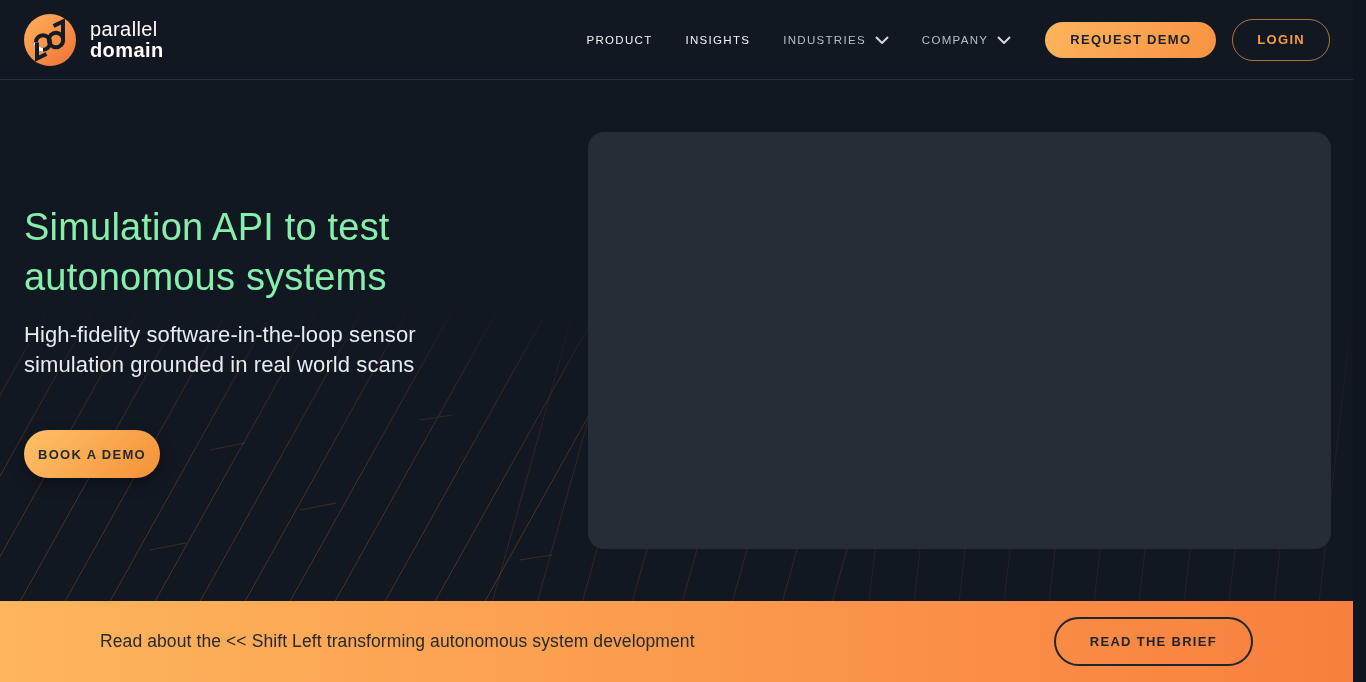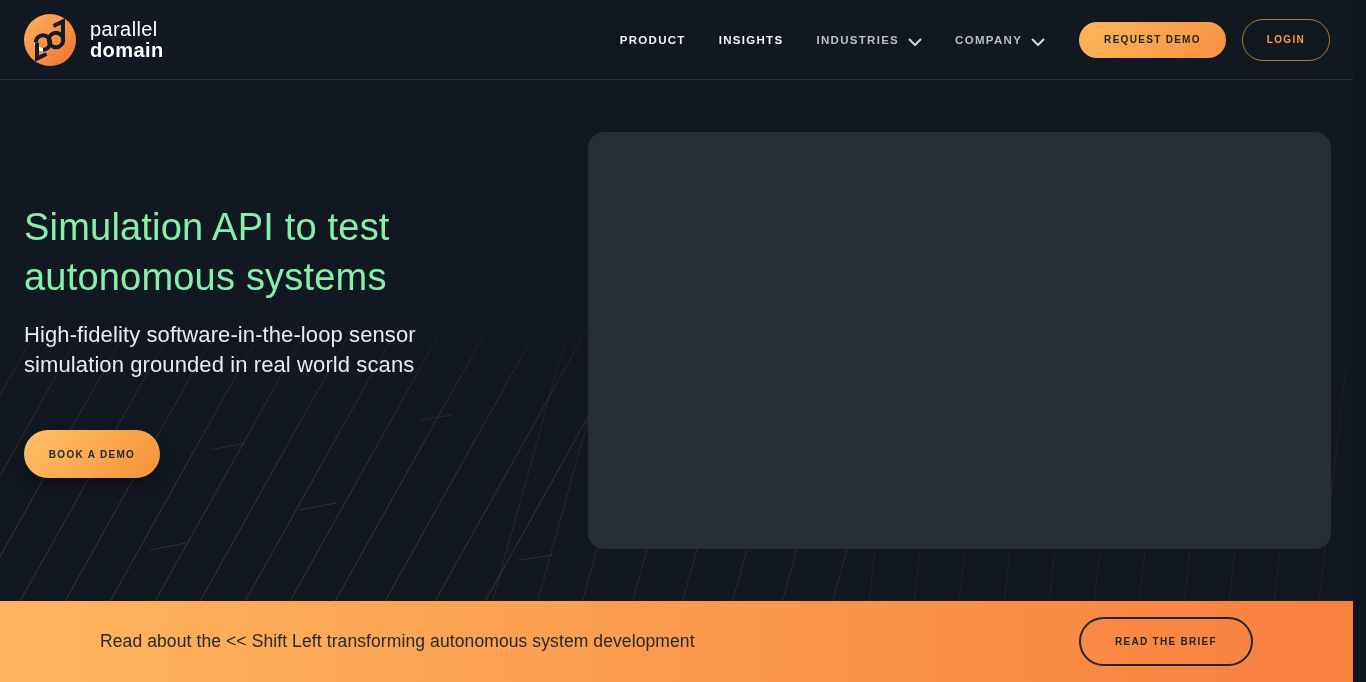--- a/index.html
+++ b/index.html
@@ -50,38 +50,38 @@
 
   .nav {
     margin-left: auto;
     display: flex;
     align-items: center;
     gap: 33px;
     margin-right: 34px;
   }
   .nav-item {
     display: flex;
-    align-items: flex-end;
+    align-items: center;
     gap: 9px;
     font-size: 11.5px;
-    font-weight: 700;
+    font-weight: 400;
     letter-spacing: 1.3px;
     color: #f2f4f6;
     cursor: pointer;
     white-space: nowrap;
   }
   .nav-item.dim { color: #b9bfc6; }
   .chevron { display: inline-flex; margin-top: 1px; }
 
   .btn {
     display: inline-flex;
     align-items: center;
     justify-content: center;
     border-radius: 50px;
-    font-size: 10px;
+    font-size: 13px;
     font-weight: 700;
     letter-spacing: 1.3px;
     cursor: pointer;
     white-space: nowrap;
   }
   .btn-request {
     height: 36px;
     padding: 0 25px;
     background: linear-gradient(125deg, #fdb55c 0%, #f79240 100%);
     color: #1b222b;

